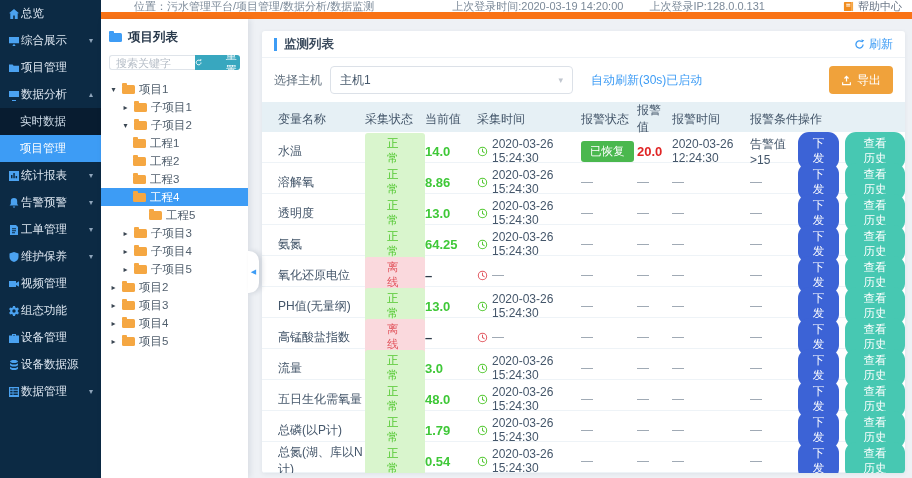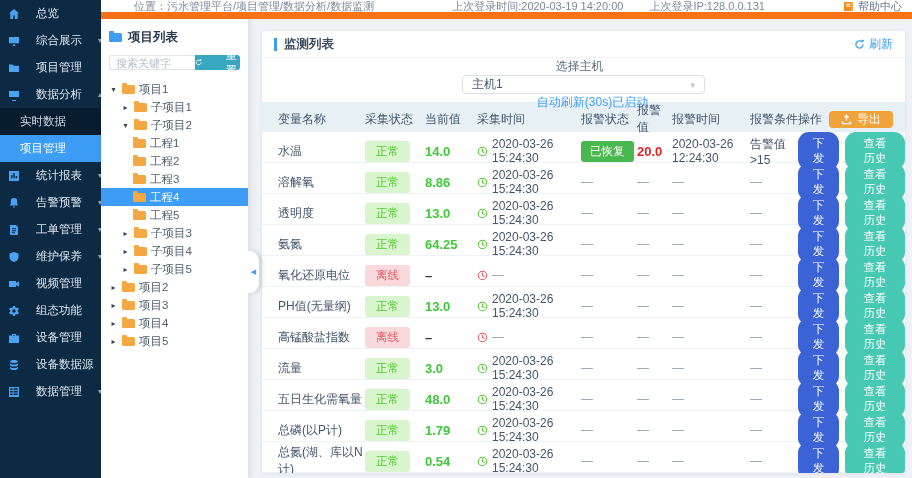--- a/index.html
+++ b/index.html
@@ -2,21 +2,21 @@
 <html><head>
 <meta charset="utf-8">
 <style>
   * { margin:0; padding:0; box-sizing:border-box; }
   html,body { width:912px; height:478px; overflow:hidden; }
   body { font-family:"Liberation Sans","DejaVu Sans",sans-serif; font-size:12px; background:#eef1f5; }
   .app { display:flex; width:912px; height:478px; }
 
   
   .sidebar { width:101px; background:#0c2a44; flex-shrink:0; color:#dfe8f2; overflow:hidden; }
-  .m-item { height:27px; display:flex; align-items:center; gap:16px; padding:0 8px; font-size:11.5px; cursor:pointer; white-space:nowrap; }
+  .m-item { height:27px; display:flex; align-items:center; gap:1px; padding:0 8px; font-size:11.5px; cursor:pointer; white-space:nowrap; }
   .m-ico { width:12px; height:12px; display:inline-flex; flex-shrink:0; }
   .m-ico svg { width:12px; height:12px; fill:#4ba2f0; }
   .m-caret { margin-left:auto; font-size:8px; color:#8fa5bb; }
   .submenu { background:#081c30; }
   .s-item { height:27px; display:flex; align-items:center; padding-left:20px; font-size:11.5px; color:#cfdce8; cursor:pointer; }
   .s-item.active { background:#3d9cf5; color:#fff; }
 
   
   .right { flex:1; display:flex; flex-direction:column; min-width:0; }
   .topbar { height:19px; background:#fff; border-bottom:7px solid #f97316; display:flex; align-items:center; font-size:11px; color:#7c8a99; padding:0 10px 0 0; flex-shrink:0;text-align:center; }
@@ -44,32 +44,32 @@
   .t-caret { width:9px; font-size:8px; color:#3a4652; flex-shrink:0; text-align:center; }
   .collapse-tab { position:absolute; right:-11px; top:232px; width:11px; height:42px; background:#fff; border-radius:0 10px 10px 0; box-shadow:3px 0 5px rgba(20,40,70,.15); display:flex; align-items:center; justify-content:center; color:#3d9cf5; font-size:7px; cursor:pointer; }
 
   
   .main { flex:1; padding:12px 7px 0 14px; min-width:0; }
   .card { background:#fff; border-radius:3px; box-shadow:0 1px 4px rgba(20,40,70,.07); overflow:hidden; }
   .card-head { height:27px; border-bottom:1px solid #eef2f6; display:flex; align-items:center; justify-content:space-between; padding:0 12px; }
   .card-title { font-size:12.5px; font-weight:bold; color:#3d4d5f; border-left:3px solid #3d9cf5; padding-left:7px; line-height:13px; }
   .refresh-link { color:#3d9cf5; display:flex; align-items:center; gap:4px; cursor:pointer; }
   .refresh-link svg { width:11px; height:11px; }
-  .toolbar { height:44px; display:flex; align-items:center; padding:0 12px;flex-direction:column; }
+  .toolbar { height:44px; display:flex; align-items:center; padding:0 12px; }
   .host-label { color:#5c6b7a; margin-right:8px; }
   .select { width:243px; height:28px; border:1px solid #dce1e8; border-radius:4px; background:#fff; display:flex; align-items:center; justify-content:space-between; padding:0 9px; color:#46586b; cursor:pointer; }
   .select .sel-caret { color:#c0c6cf; font-size:9px; }
   .auto-refresh { color:#3d9cf5; margin-left:18px; }
   .export-btn { margin-left:auto; background:#f0a23b; color:#fff; border:none; border-radius:4px; height:28px; padding:0 12px; font-size:12px; display:flex; align-items:center; gap:5px; cursor:pointer; font-family:inherit; }
   .export-btn svg { width:11px; height:11px; }
 
   .thead,.trow { display:grid; grid-template-columns:87px 60px 52px 104px 56px 35px 78px 48px 1fr; align-items:center; padding-left:16px; font-size:12px; }
   .thead { height:30px; background:#e6f0f5; color:#44566a; }
   .trow { height:31px; border-bottom:1px solid #eef3f7; color:#44566a; }
-  .badge { display:inline-block; padding:3px 11px; border-radius:3px; font-size:11.5px; }
+  .badge { display:inline-block; padding:3px 22px; border-radius:3px; font-size:11.5px; }
   .badge.normal { background:#d9f5cd; color:#54c832; }
   .badge.offline { background:#fad9dd; color:#e25a62; }
   .badge.recovered { background:#4ab84e; color:#fff; padding:3px 9px; }
   .val { font-weight:bold; font-size:13px; color:#3fc838; }
   .val.dash { color:#2f3b4a; }
   .alarm-val { font-weight:bold; font-size:13px; color:#e02525; }
   .dash { color:#94a0ac; }
   .timecell { display:flex; align-items:center; gap:4px; }
   .clock { width:11px; height:11px; flex-shrink:0; }
   .clock.green { color:#54c832; } .clock.red { color:#e25a62; }
@@ -291,21 +291,21 @@
     <span class="folder"></span>
     <span class="t-label">工程3</span>
   </div>
 
   <div class="t-item sel" style="padding-left: 32px;">
 
     <span class="folder"></span>
     <span class="t-label">工程4</span>
   </div>
 
-  <div class="t-item" style="padding-left: 32px;">
+  <div class="t-item" style="padding-left: 48px;">
 
     <span class="folder"></span>
     <span class="t-label">工程5</span>
   </div>
 
   <div class="t-item" style="padding-left: 20px;">
     <span class="t-caret">▸</span>
     <span class="folder"></span>
     <span class="t-label">子项目3</span>
   </div>

